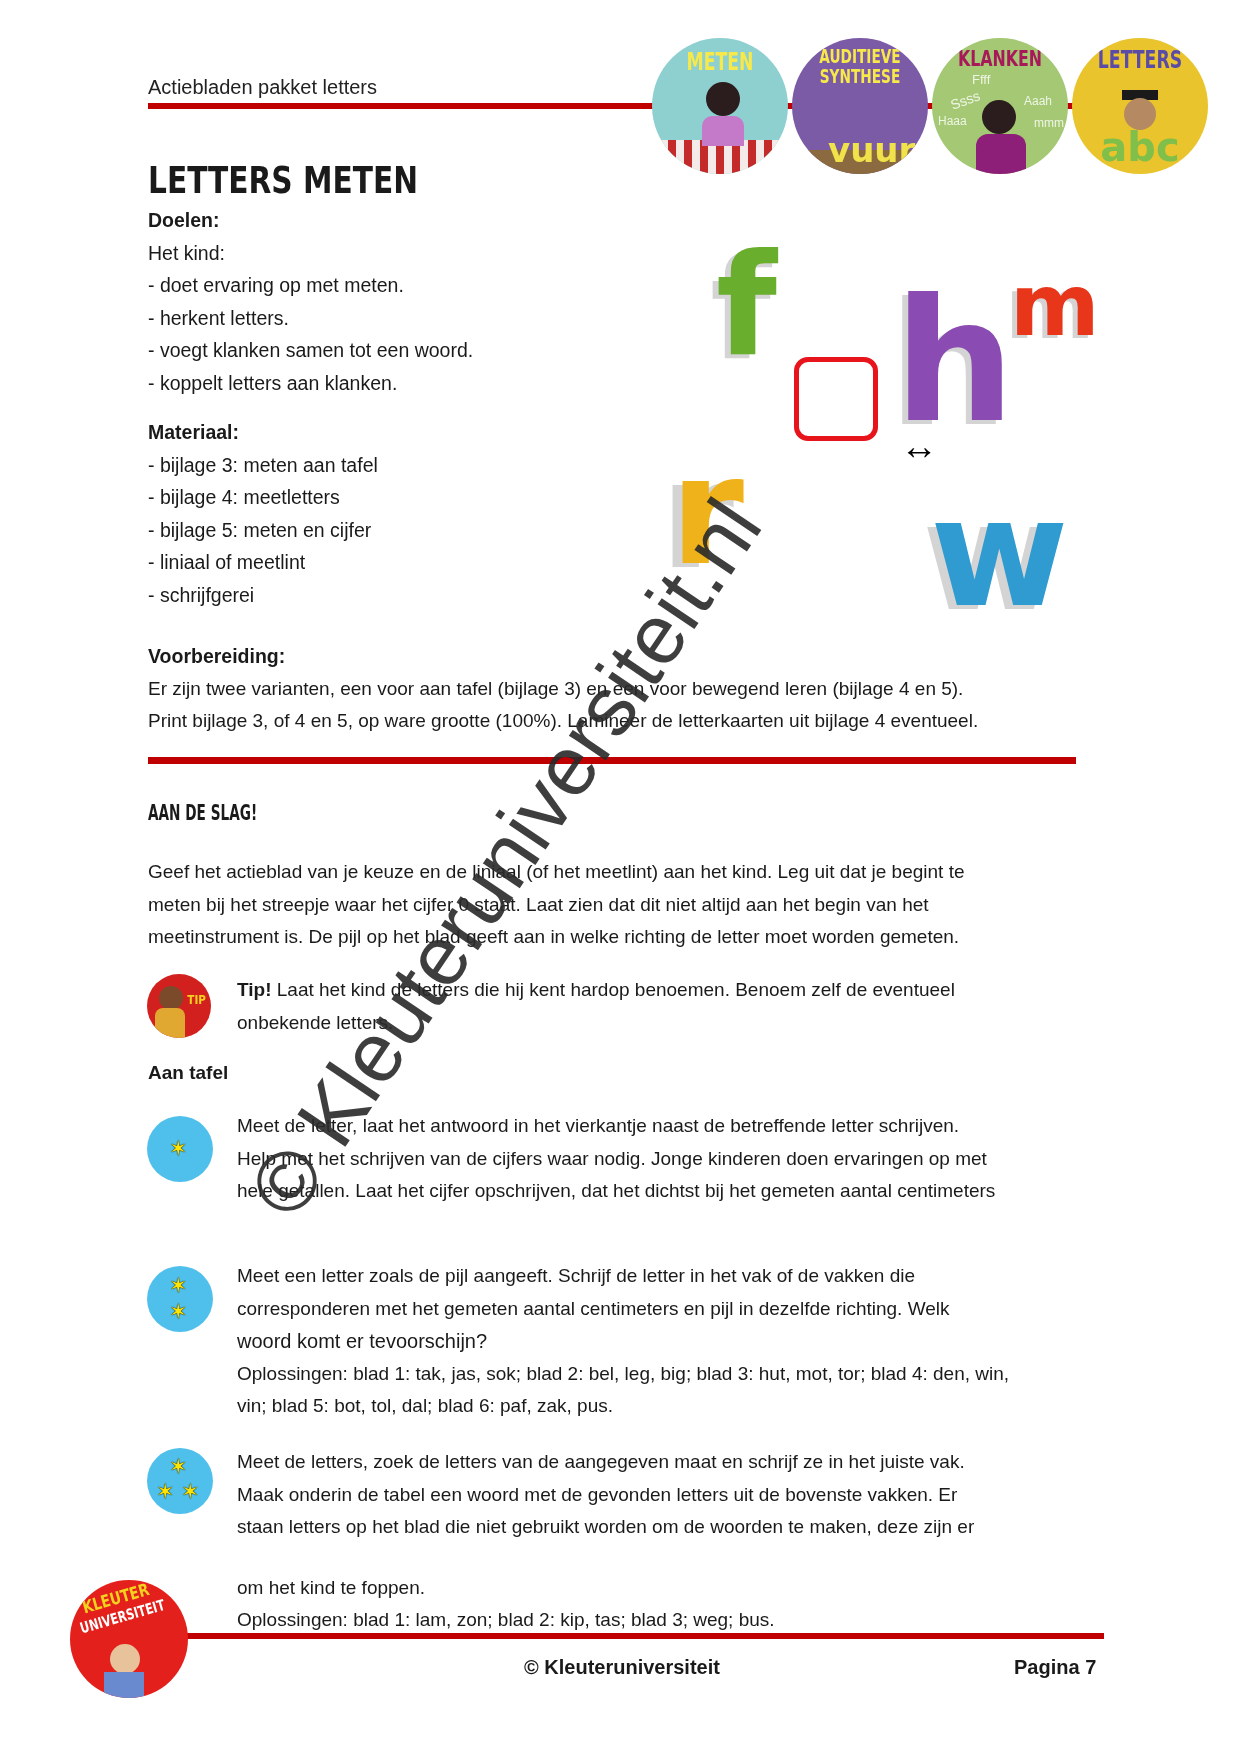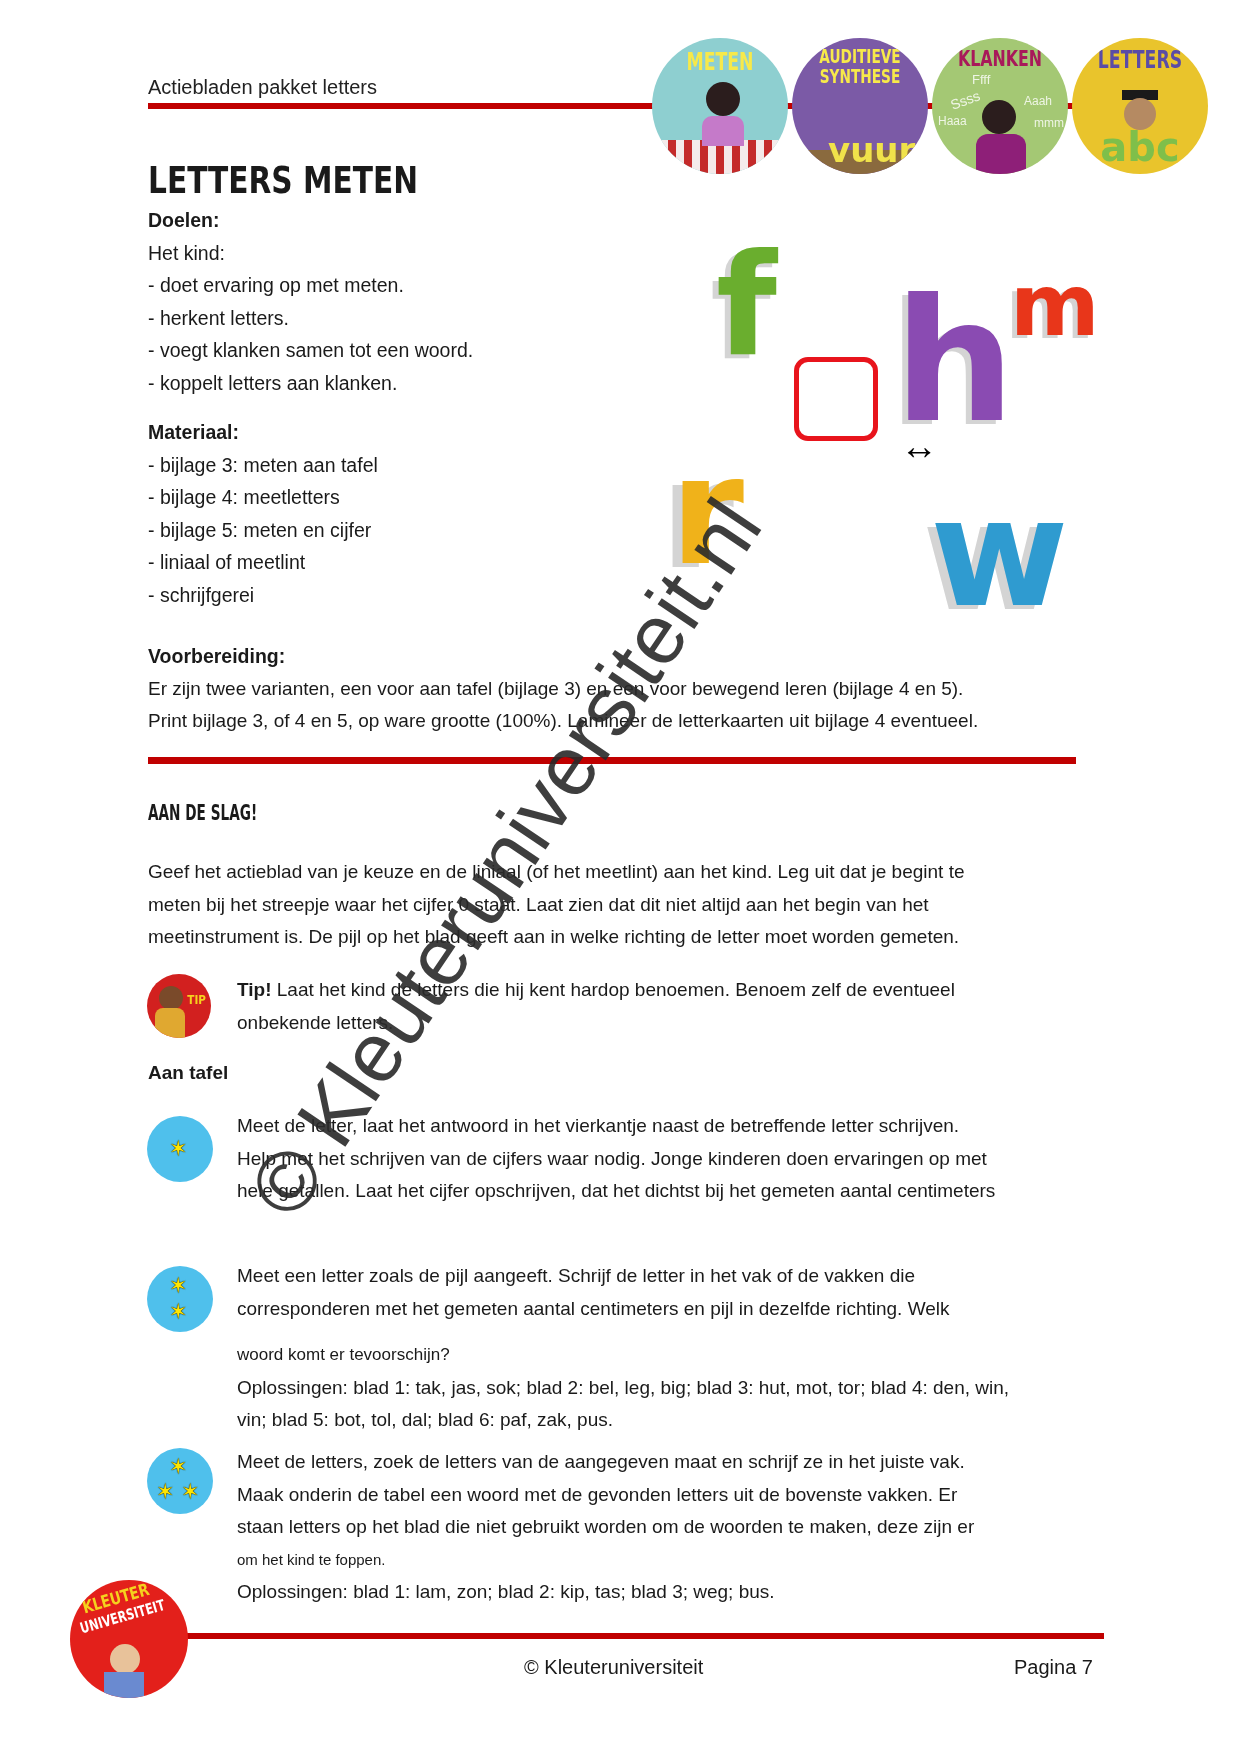--- a/index.html
+++ b/index.html
@@ -21,21 +21,21 @@
   .section-h { left: 148px; top: 800px; font-family: "DejaVu Sans", sans-serif; font-weight: 900; font-size: 22px;
                transform: scaleX(0.62); transform-origin: left top; }
   .level-icon { width: 66px; height: 66px; border-radius: 50%; background: #4fc0ec; }
   .star { position: absolute; color: #ffe600; font-size: 22px; line-height: 22px;
           text-shadow: 0 0 1px #000, 0 0 1px #000; }
   .para { left: 237px; width: 860px; }
   .watermark { left: 230px; top: 1180px; font-size: 84px; color: #2a2a2a; opacity: 0.9;
                transform: rotate(-56deg); transform-origin: left top; white-space: nowrap;
                font-family: "Liberation Sans", sans-serif; }
   .letter { position: absolute; font-family: "DejaVu Sans", sans-serif; font-weight: bold; line-height: 1; }
-  .footer-txt { font-size: 20px; top: 1656px; }
+  .footer-txt { font-size: 20px; top: 1656px; font-weight: bold; }
 </style>
 </head>
 <body>
 
 <div class="abs running-title">Actiebladen pakket letters</div>
 <div class="abs rule" style="left:148px; top:103px; width:520px;"></div>
 <div class="abs rule" style="left:780px; top:103px; width:20px;"></div>
 <div class="abs rule" style="left:920px; top:103px; width:20px;"></div>
 <div class="abs rule" style="left:1060px; top:103px; width:20px;"></div>
 
@@ -135,35 +135,35 @@
   <div class="line" style="font-size:19px;">hele getallen. Laat het cijfer opschrijven, dat het dichtst bij het gemeten aantal centimeters</div>
 </div>
 
 <div class="abs level-icon" style="left:147px; top:1266px;">
   <span class="star" style="left:22px; top:9px;">✶</span>
   <span class="star" style="left:22px; top:35px;">✶</span>
 </div>
 <div class="abs para txt" style="top:1260px;">
   <div class="line" style="font-size:19px;">Meet een letter zoals de pijl aangeeft. Schrijf de letter in het vak of de vakken die</div>
   <div class="line" style="font-size:19px;">corresponderen met het gemeten aantal centimeters en pijl in dezelfde richting. Welk</div>
-  <div class="line" style="font-size:17px;margin-top:14px;">woord komt er tevoorschijn?</div>
+  <div class="line" style="font-size:20px;">woord komt er tevoorschijn?</div>
   <div class="line" style="font-size:19px;">Oplossingen: blad 1: tak, jas, sok; blad 2: bel, leg, big; blad 3: hut, mot, tor; blad 4: den, win,</div>
   <div class="line" style="font-size:19px;">vin; blad 5: bot, tol, dal; blad 6: paf, zak, pus.</div>
 </div>
 
 <div class="abs level-icon" style="left:147px; top:1448px;">
   <span class="star" style="left:22px; top:8px;">✶</span>
   <span class="star" style="left:9px; top:33px;">✶</span>
   <span class="star" style="left:34px; top:33px;">✶</span>
 </div>
 <div class="abs para txt" style="top:1446px;">
   <div class="line" style="font-size:19px;">Meet de letters, zoek de letters van de aangegeven maat en schrijf ze in het juiste vak.</div>
   <div class="line" style="font-size:19px;">Maak onderin de tabel een woord met de gevonden letters uit de bovenste vakken. Er</div>
   <div class="line" style="font-size:19px;">staan letters op het blad die niet gebruikt worden om de woorden te maken, deze zijn er</div>
-  <div class="line" style="font-size:15px;">om het kind te foppen.</div>
+  <div class="line" style="font-size:19px;margin-top:28px;">om het kind te foppen.</div>
   <div class="line" style="font-size:19px;">Oplossingen: blad 1: lam, zon; blad 2: kip, tas; blad 3; weg; bus.</div>
 </div>
 
 <div class="abs watermark">© Kleuteruniversiteit.nl</div>
 
 <div class="abs rule" style="left:176px; top:1633px; width:928px; height:6px;"></div>
 <div class="abs" style="left:70px; top:1580px; width:118px; height:118px; border-radius:50%; background:#e3201b; overflow:hidden;">
   <div class="abs" style="left:10px; top:18px; font-family:'DejaVu Sans',sans-serif; font-weight:bold; font-size:17px; color:#f5d21e; transform:rotate(-16deg) scaleX(0.8); transform-origin:left top;">KLEUTER</div>
   <div class="abs" style="left:8px; top:40px; font-family:'DejaVu Sans',sans-serif; font-weight:bold; font-size:15px; color:#ffffff; transform:rotate(-16deg) scaleX(0.75); transform-origin:left top;">UNIVERSITEIT</div>
   <div class="abs" style="left:40px; top:64px; width:30px; height:30px; border-radius:50%; background:#e8c29a;"></div>

